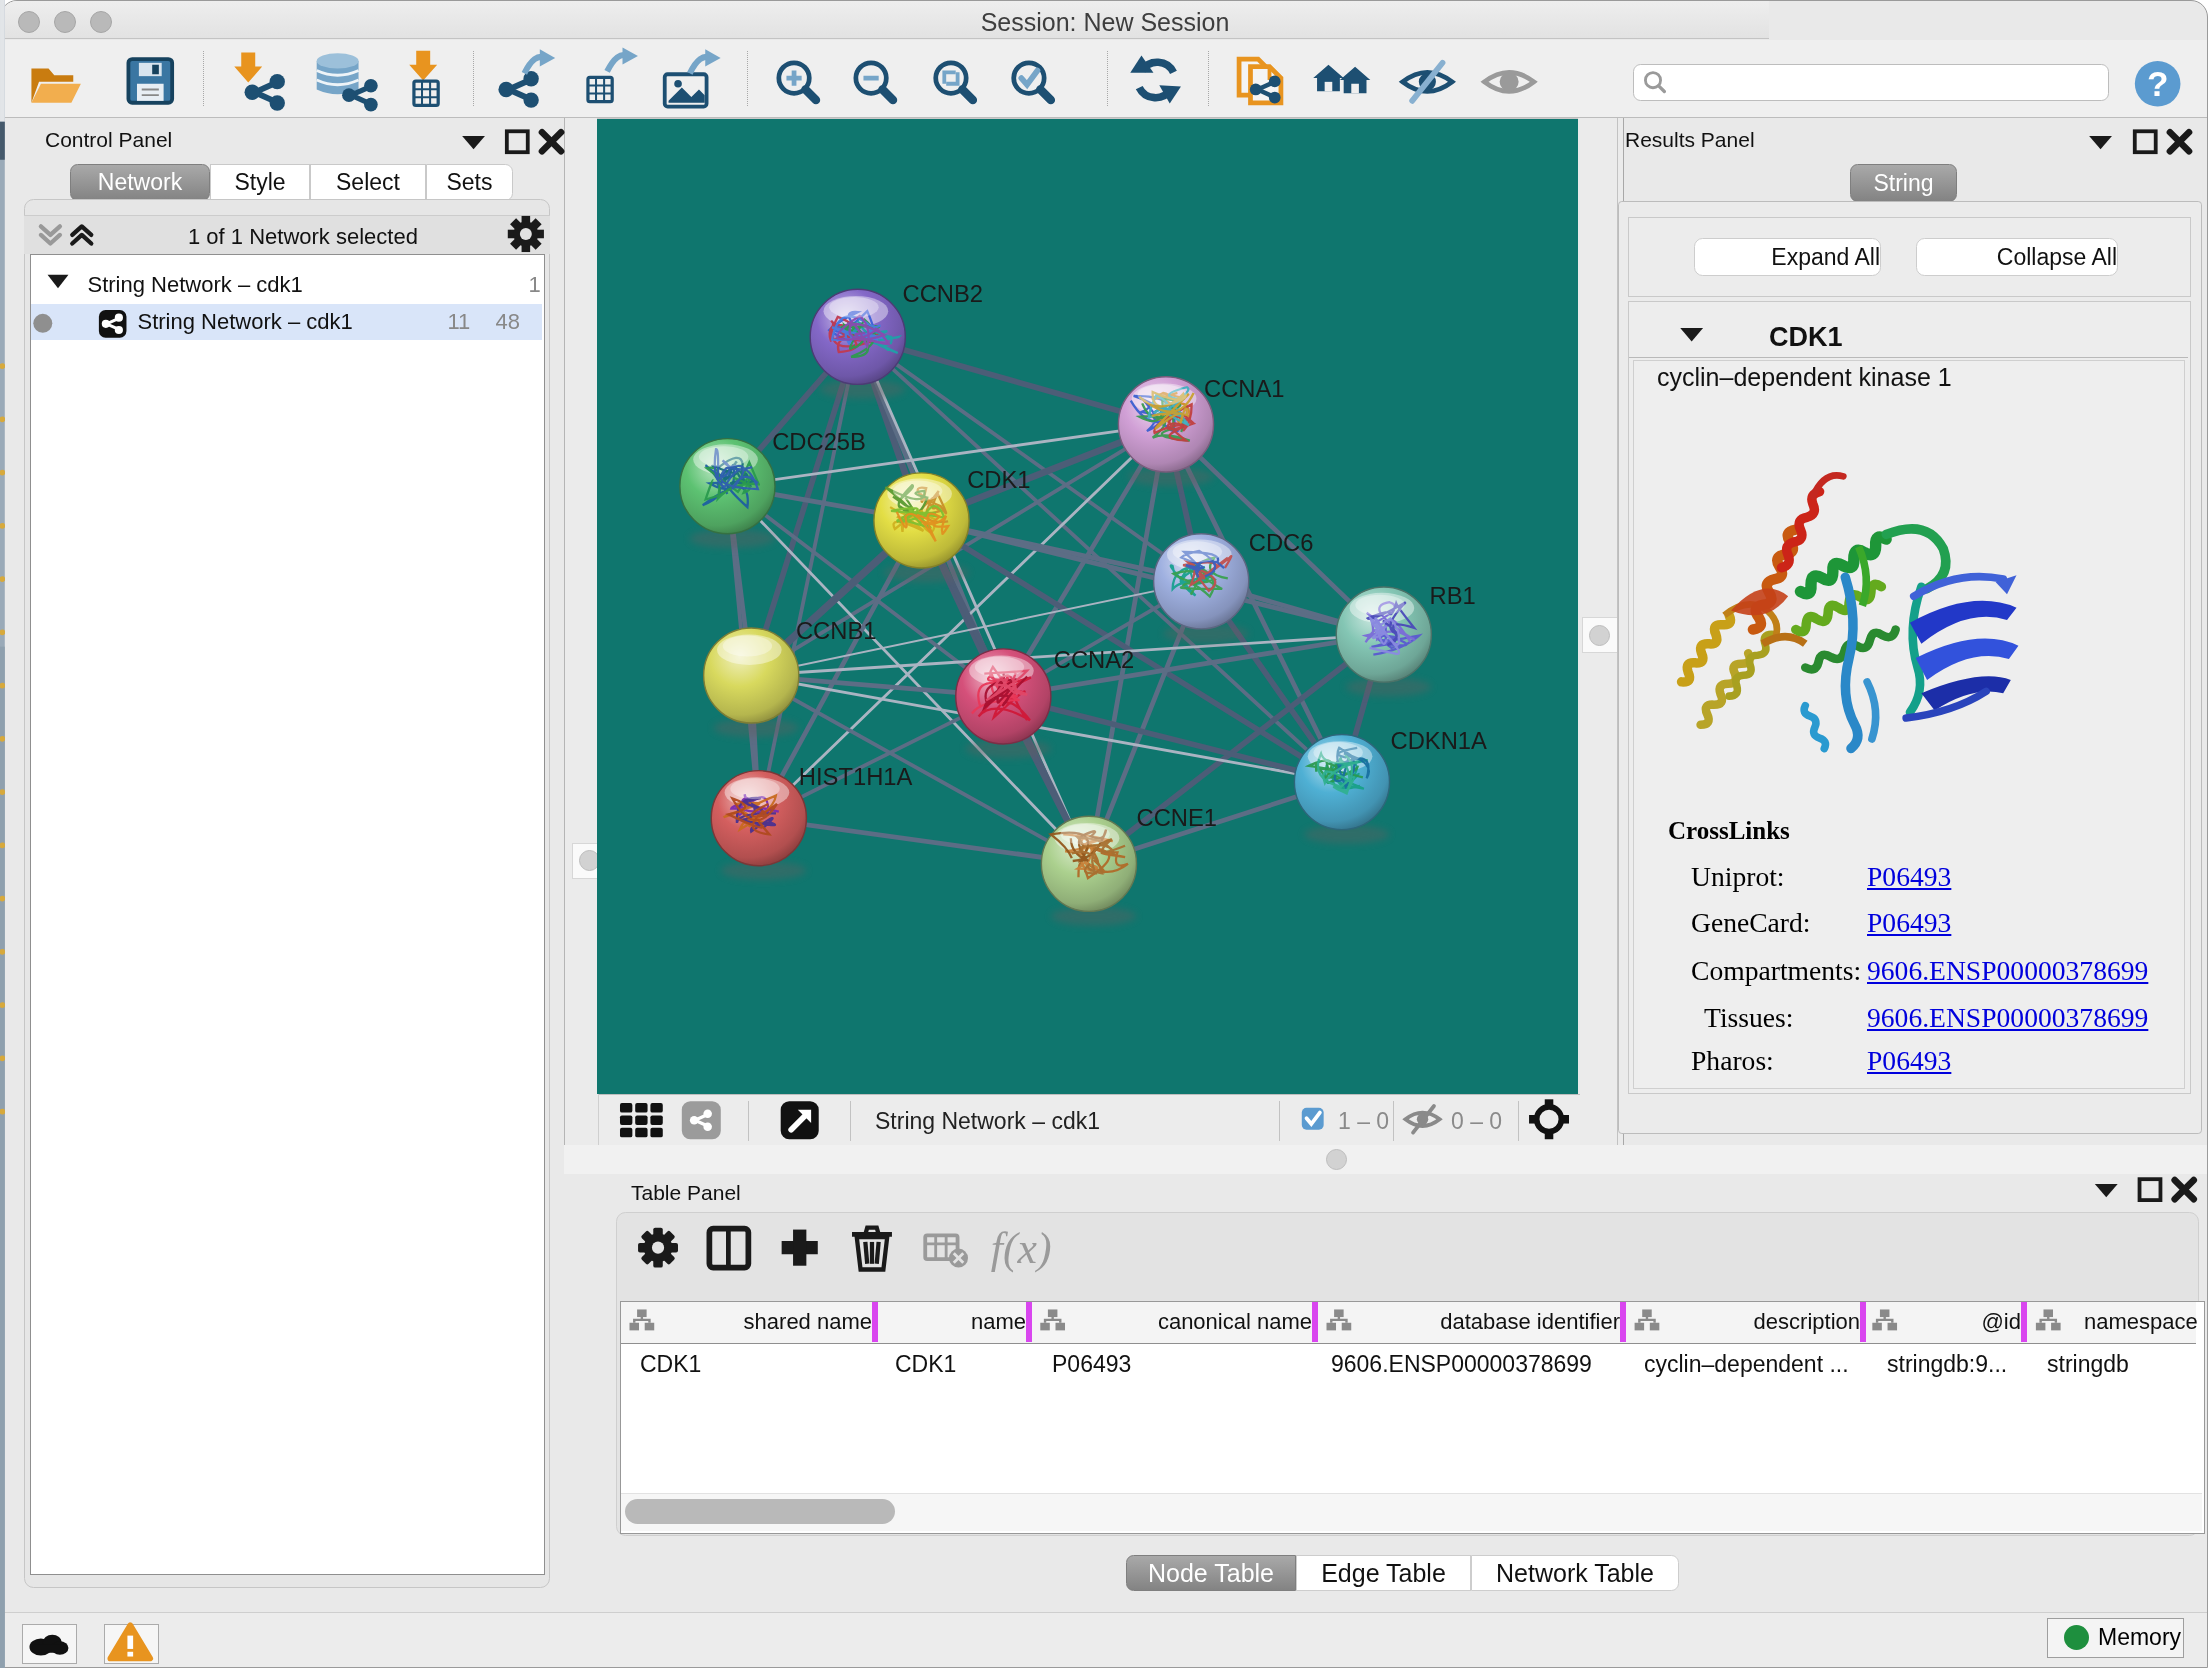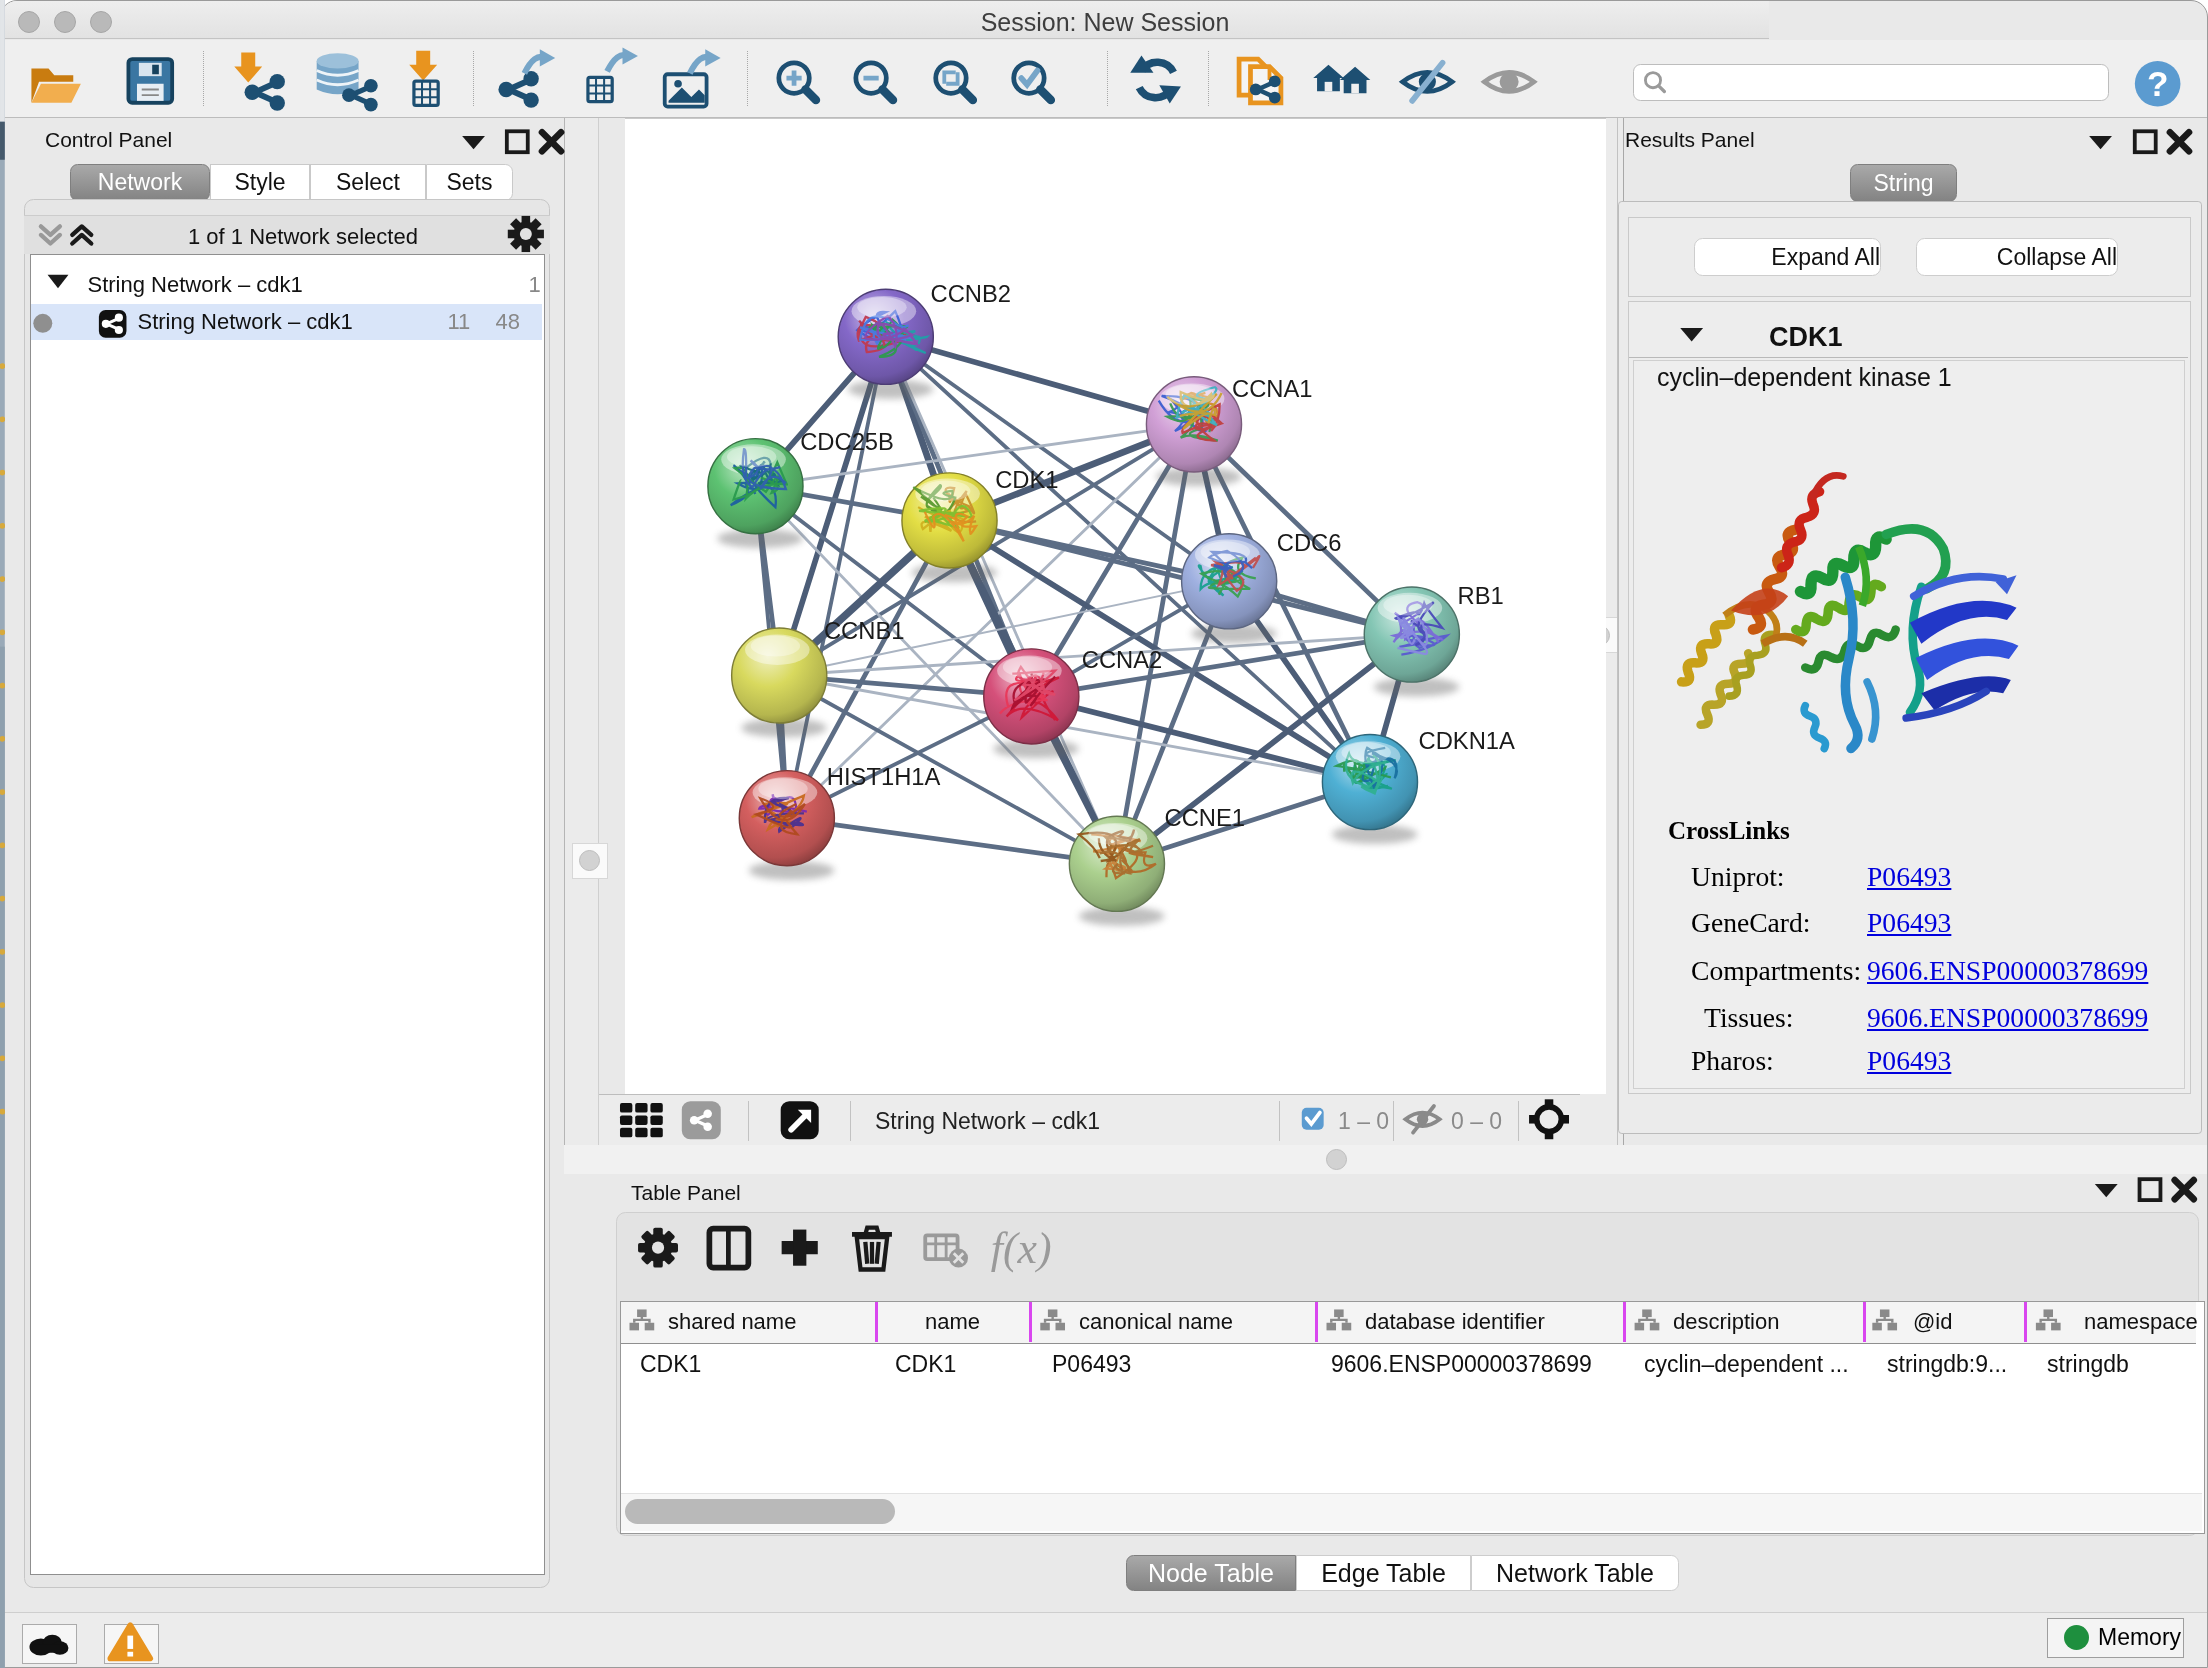--- a/index.html
+++ b/index.html
@@ -26,21 +26,21 @@
   .trow { position:absolute; left:0; width:511px; height:36px; font-size:22px; color:#111; line-height:36px; }
   #selrow { background:#d9e5f9; }
 
   
   #vsplit1 { position:absolute; left:563px; top:117px; width:35px; height:1056px; background:#ebebeb; border-left:1px solid #b5b5b5; border-right:1px solid #cfcfcf; }
   #vsplit2 { position:absolute; left:1579px; top:117px; width:44px; height:1056px; background:#ebebeb; border-right:1.9px solid #a8a8a8; }
   .handlebox { position:absolute; width:36px; height:36px; background:#fafafa; border:1px solid #d7d7d7; }
   .handlecirc { position:absolute; width:21px; height:21px; border-radius:50%; background:#d2d2d2; border:1px solid #bdbdbd; }
 
   
-  #netview { position:absolute; left:624px; top:117px; width:981px; height:976px; background:#ffffff; border-top:1px solid #c9c9c9; }
+  #netview { position:absolute; left:596px; top:117px; width:981px; height:976px; background:#0f766e; border-top:1px solid #c9c9c9; }
   #netbar { position:absolute; left:598px; top:1093px; width:981px; height:51px; background:#ececec; border-top:1px solid #bdbdbd; }
   .nbsep { position:absolute; top:5.7px; height:40px; width:0; border-left:1px solid #c2c2c2; }
   #hsplit { position:absolute; left:563px; top:1144px; width:1645px; height:28.5px; background:#f1f1f1; }
 
   
   #rp { position:absolute; left:1623px; top:117px; width:585px; height:1027px; background:#e9e9e9; }
   #rp-title { position:absolute; left:1624px; top:127px; font-size:21px; color:#111; }
   #stringtab { position:absolute; left:1849px; top:163px; width:107px; height:38px; background:linear-gradient(#a9a9a9,#838383); border:1px solid #7f7f7f; border-radius:7.6px; color:#fff; font-size:23px; text-align:center; line-height:36px; }
   #rp-box { position:absolute; left:1617px; top:200px; width:584px; height:933px; background:#ebebeb; border:1.9px solid #bcbcbc; border-radius:3.8px; }
   #rp-btnbox { position:absolute; left:1627px; top:216px; width:563px; height:80px; background:#ececec; border:1.9px solid #c9c9c9; }
@@ -52,21 +52,21 @@
   .serif { font-family:"Liberation Serif", serif; }
   .crossrow { position:absolute; font-size:27.6px; color:#000; }
   .crosslink { color:#0000dd; text-decoration:underline; }
 
   
   #tp { position:absolute; left:571px; top:1173px; width:1638px; height:438px; background:#e9e9e9; }
   #tp-title { position:absolute; left:630px; top:1180px; font-size:21px; color:#111; }
   #tp-toolbox { position:absolute; left:615px; top:1211px; width:1583px; height:324px; background:#e3e3e3; border:1px solid #cfcfcf; border-radius:9.5px; }
   #tbl { position:absolute; left:619px; top:1300px; width:1585px; height:233px; background:#fff; border:1.9px solid #989898; overflow:hidden; }
   #tbl-head { position:absolute; left:0; top:0; width:1575px; height:42px; background:#f4f4f4; border-bottom:1.9px solid #8f8f8f; }
-  .th { position:absolute; top:0; height:40px; font-size:22px; color:#111; text-align:left; line-height:40px; border-right:3px solid #d946ef;padding-left:47px; }
+  .th { position:absolute; top:0; height:40px; font-size:22px; color:#111; text-align:right; line-height:40px; border-right:6px solid #d946ef;padding-left:47px; }
   .td { position:absolute; top:49px; font-size:23px; color:#111; white-space:nowrap; }
   #hscroll { position:absolute; left:3.8px; top:197px; width:270px; height:25px; background:#b9b9b9; border-radius:12.4px; }
   .bottab { position:absolute; top:1554px; height:36px; background:#fff; border:1px solid #cdcdcd; font-size:25px; color:#111; text-align:center; line-height:34px; }
   .bottabsel { background:linear-gradient(#a9a9a9,#838383); color:#fff; border:1px solid #7f7f7f; }
 
   
   #statusbar { position:absolute; left:0; top:1611px; width:2208px; height:57px; background:#ececec; border-top:1px solid #cecece; }
   .sbtn { position:absolute; top:11.4px; width:55px; height:40px; background:#f6f6f6; border:1.9px solid #ababab; }
   #membtn { position:absolute; left:2046px; top:4.8px; width:137px; height:40px; background:#f4f4f4; border:1.9px solid #9e9e9e; font-size:23px; line-height:36px; }
 </style>

